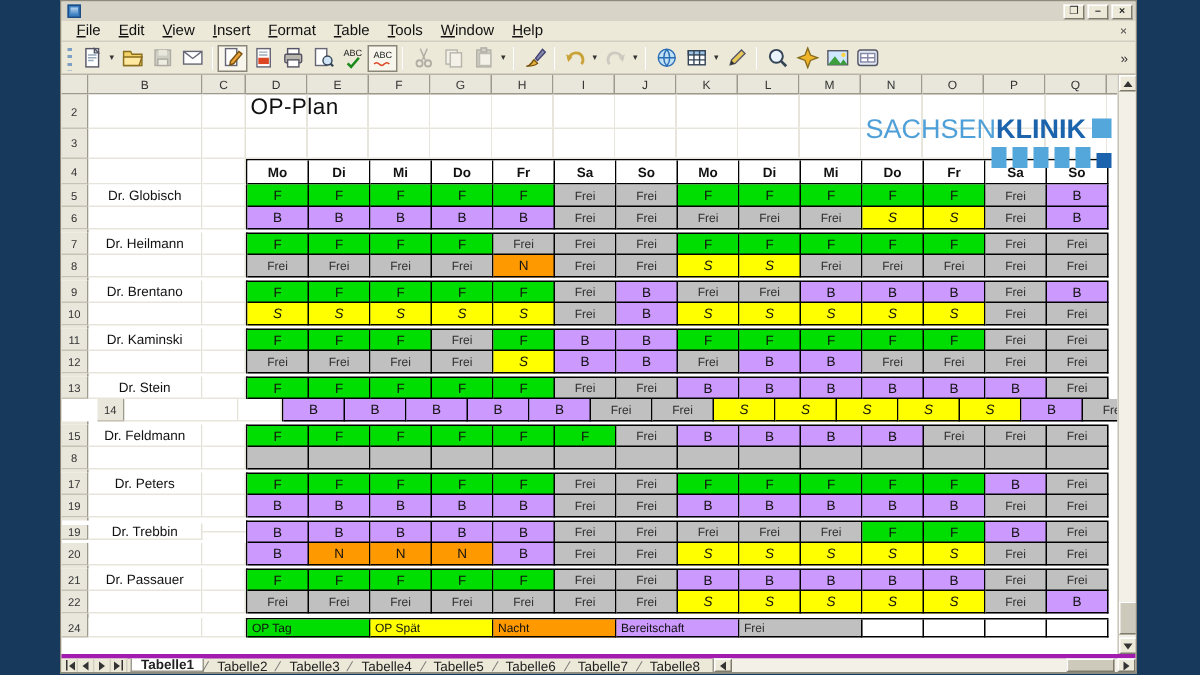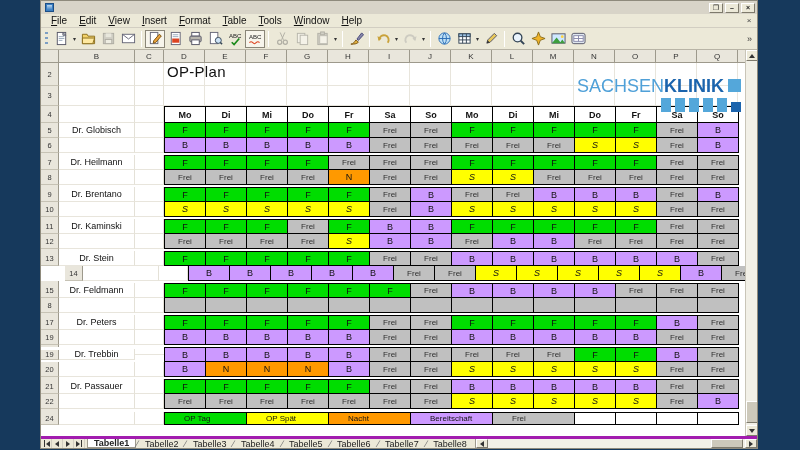--- a/index.html
+++ b/index.html
@@ -65,21 +65,21 @@
   .days.btop{border-top:1px solid #000;}
   .dc{width:41px;flex:none;height:100%;border-right:1px solid #000;border-bottom:1px solid #000;
       font-size:9px;color:#111;display:flex;align-items:center;justify-content:center;}
   .dc.hdr{background:#fff;font-weight:bold;}
   .dc.c-F{background:#00dd00;}
   .dc.c-B{background:#cc99ff;}
   .dc.c-S{background:#ffff00;font-style:italic;}
   .dc.c-N{background:#ff9900;}
   .dc.c-Frei{background:#c0c0c0;font-size:8px;color:#2e2e2e;}
   .dc.c-empty{background:#c0c0c0;}
-  .dc.legend{justify-content:flex-start;padding-left:19px;font-size:8px;width:82px;font-style:normal;}
+  .dc.legend{justify-content:flex-start;padding-left:3px;font-size:8px;width:82px;font-style:normal;}
   .gaprow{display:flex;background:#fff;}
   .gaprow .gh{width:18px;background:#e9e6dc;border-right:1px solid #9d998c;}
   
   .logo{position:absolute;top:14px;right:4px;z-index:5;text-align:left;}
   .logo-line1{font-size:18px;line-height:18px;white-space:nowrap;}
   .logo-sachsen{color:#4fa0d8;}
   .logo-klinik{color:#1b64ad;font-weight:bold;}
   .logo-sq{display:inline-block;width:13px;height:13px;background:#54a7da;margin-left:4px;}
   .logo-bars{display:flex;justify-content:flex-end;gap:4px;margin-top:3px;align-items:flex-end;}
   .bar{width:10px;height:14px;background:#54a7da;}

